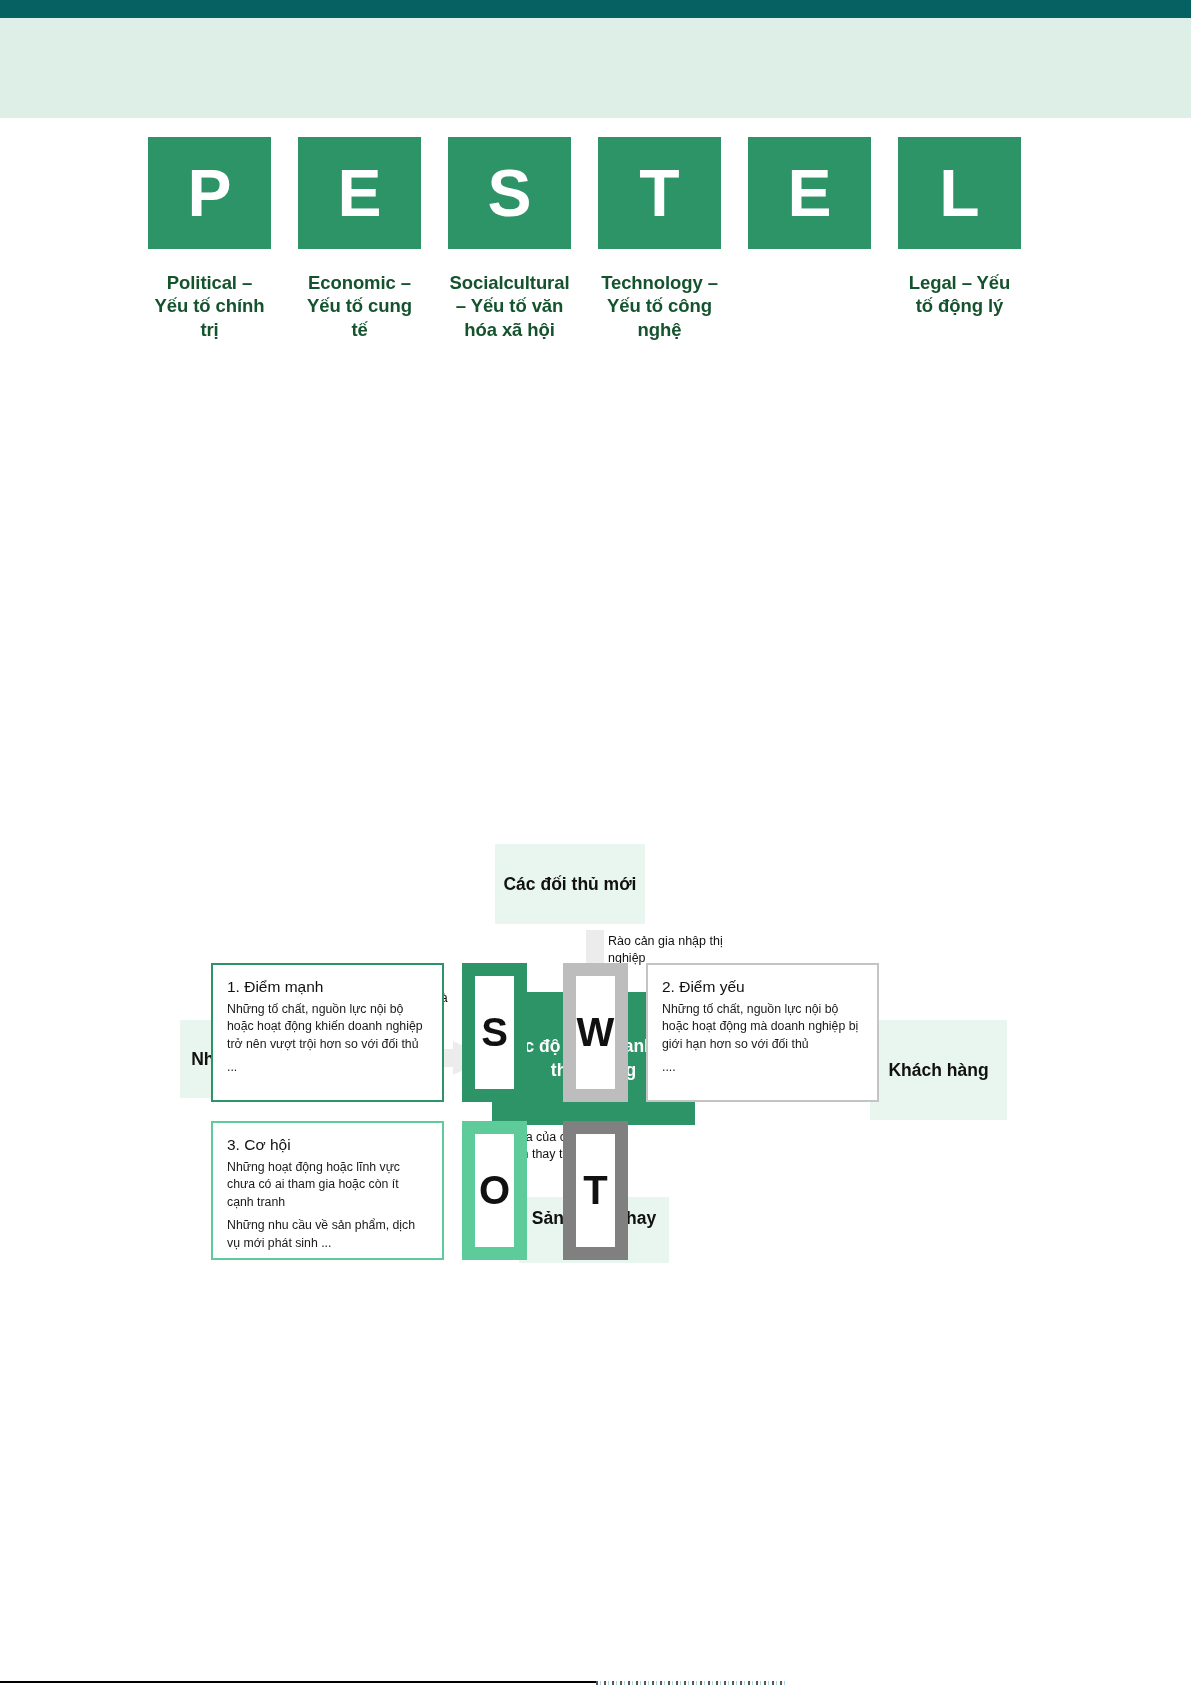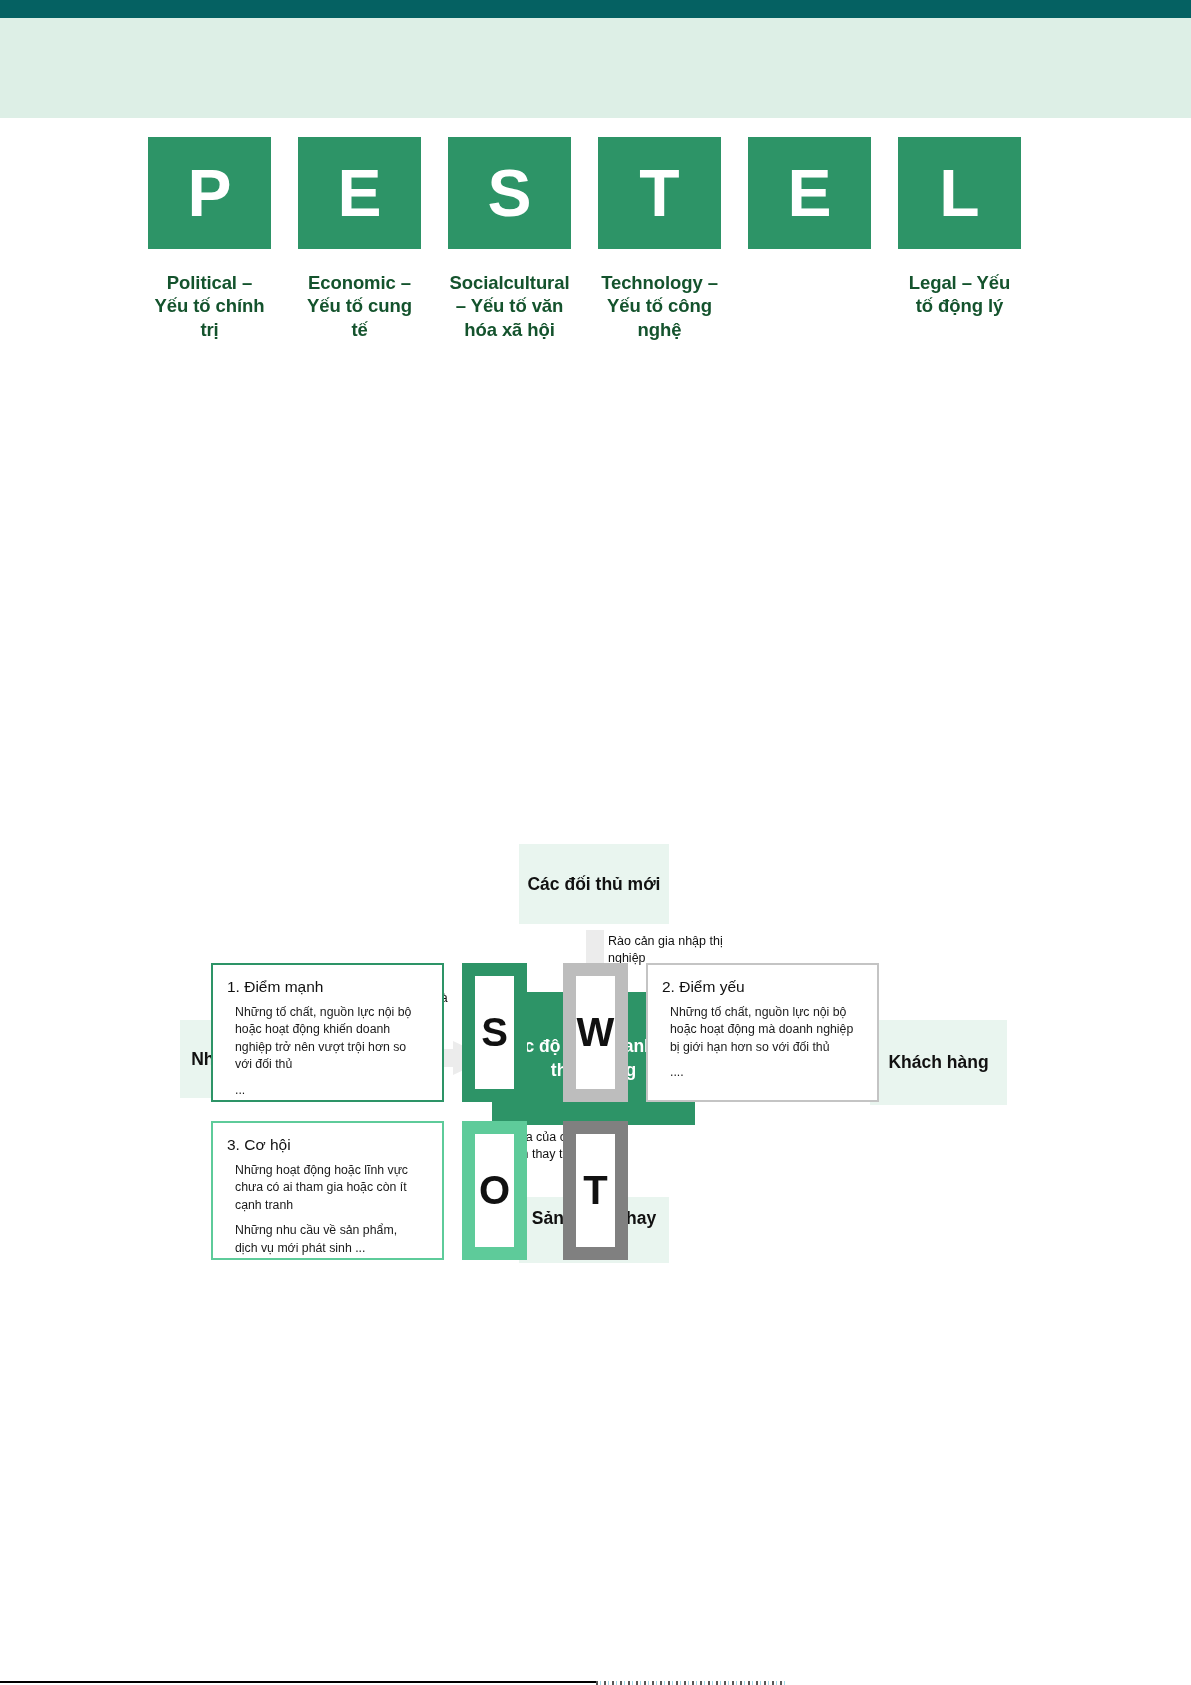--- a/index.html
+++ b/index.html
@@ -89,23 +89,23 @@
     background: #2d9467;
     color: #ffffff;
     font-size: 17.5px;
     font-weight: bold;
     display: flex;
     align-items: center;
     justify-content: center;
     text-align: center;
     line-height: 1.35;
   }
-  #box-new      { left: 519px; top: 424px;  width: 150px; height: 80px; }
+  #box-new      { left: 495px; top: 424px;  width: 150px; height: 80px; }
   #box-supplier { left: 180px; top: 600px;  width: 137px; height: 78px; }
-  #box-customer { left: 870px; top: 600px;  width: 137px; height: 85px; }
+  #box-customer { left: 870px; top: 600px;  width: 137px; height: 100px; }
   #box-substitute { left: 519px; top: 777px; width: 150px; height: 66px; }
   #box-center   { left: 492px; top: 572px;  width: 203px; height: 133px; }
 
   .arrow-label {
     position: absolute;
     font-size: 12.5px;
     color: #111111;
     line-height: 1.35;
     text-align: center;
   }
@@ -170,21 +170,21 @@
     font-size: 15.5px;
     font-weight: normal;
     color: #111111;
     margin-bottom: 5px;
   }
   .swot-body {
     font-size: 12.3px;
     color: #1a1a1a;
     line-height: 1.42;
   }
-  .swot-body p { margin: 8px; }
+  .swot-body p { margin: 0; }
   .swot-body p + p { margin-top: 6px; }
 
   .swot-letter {
     width: 65px;
     box-sizing: border-box;
     display: flex;
     align-items: center;
     justify-content: center;
     margin: 0 18px;
   }

